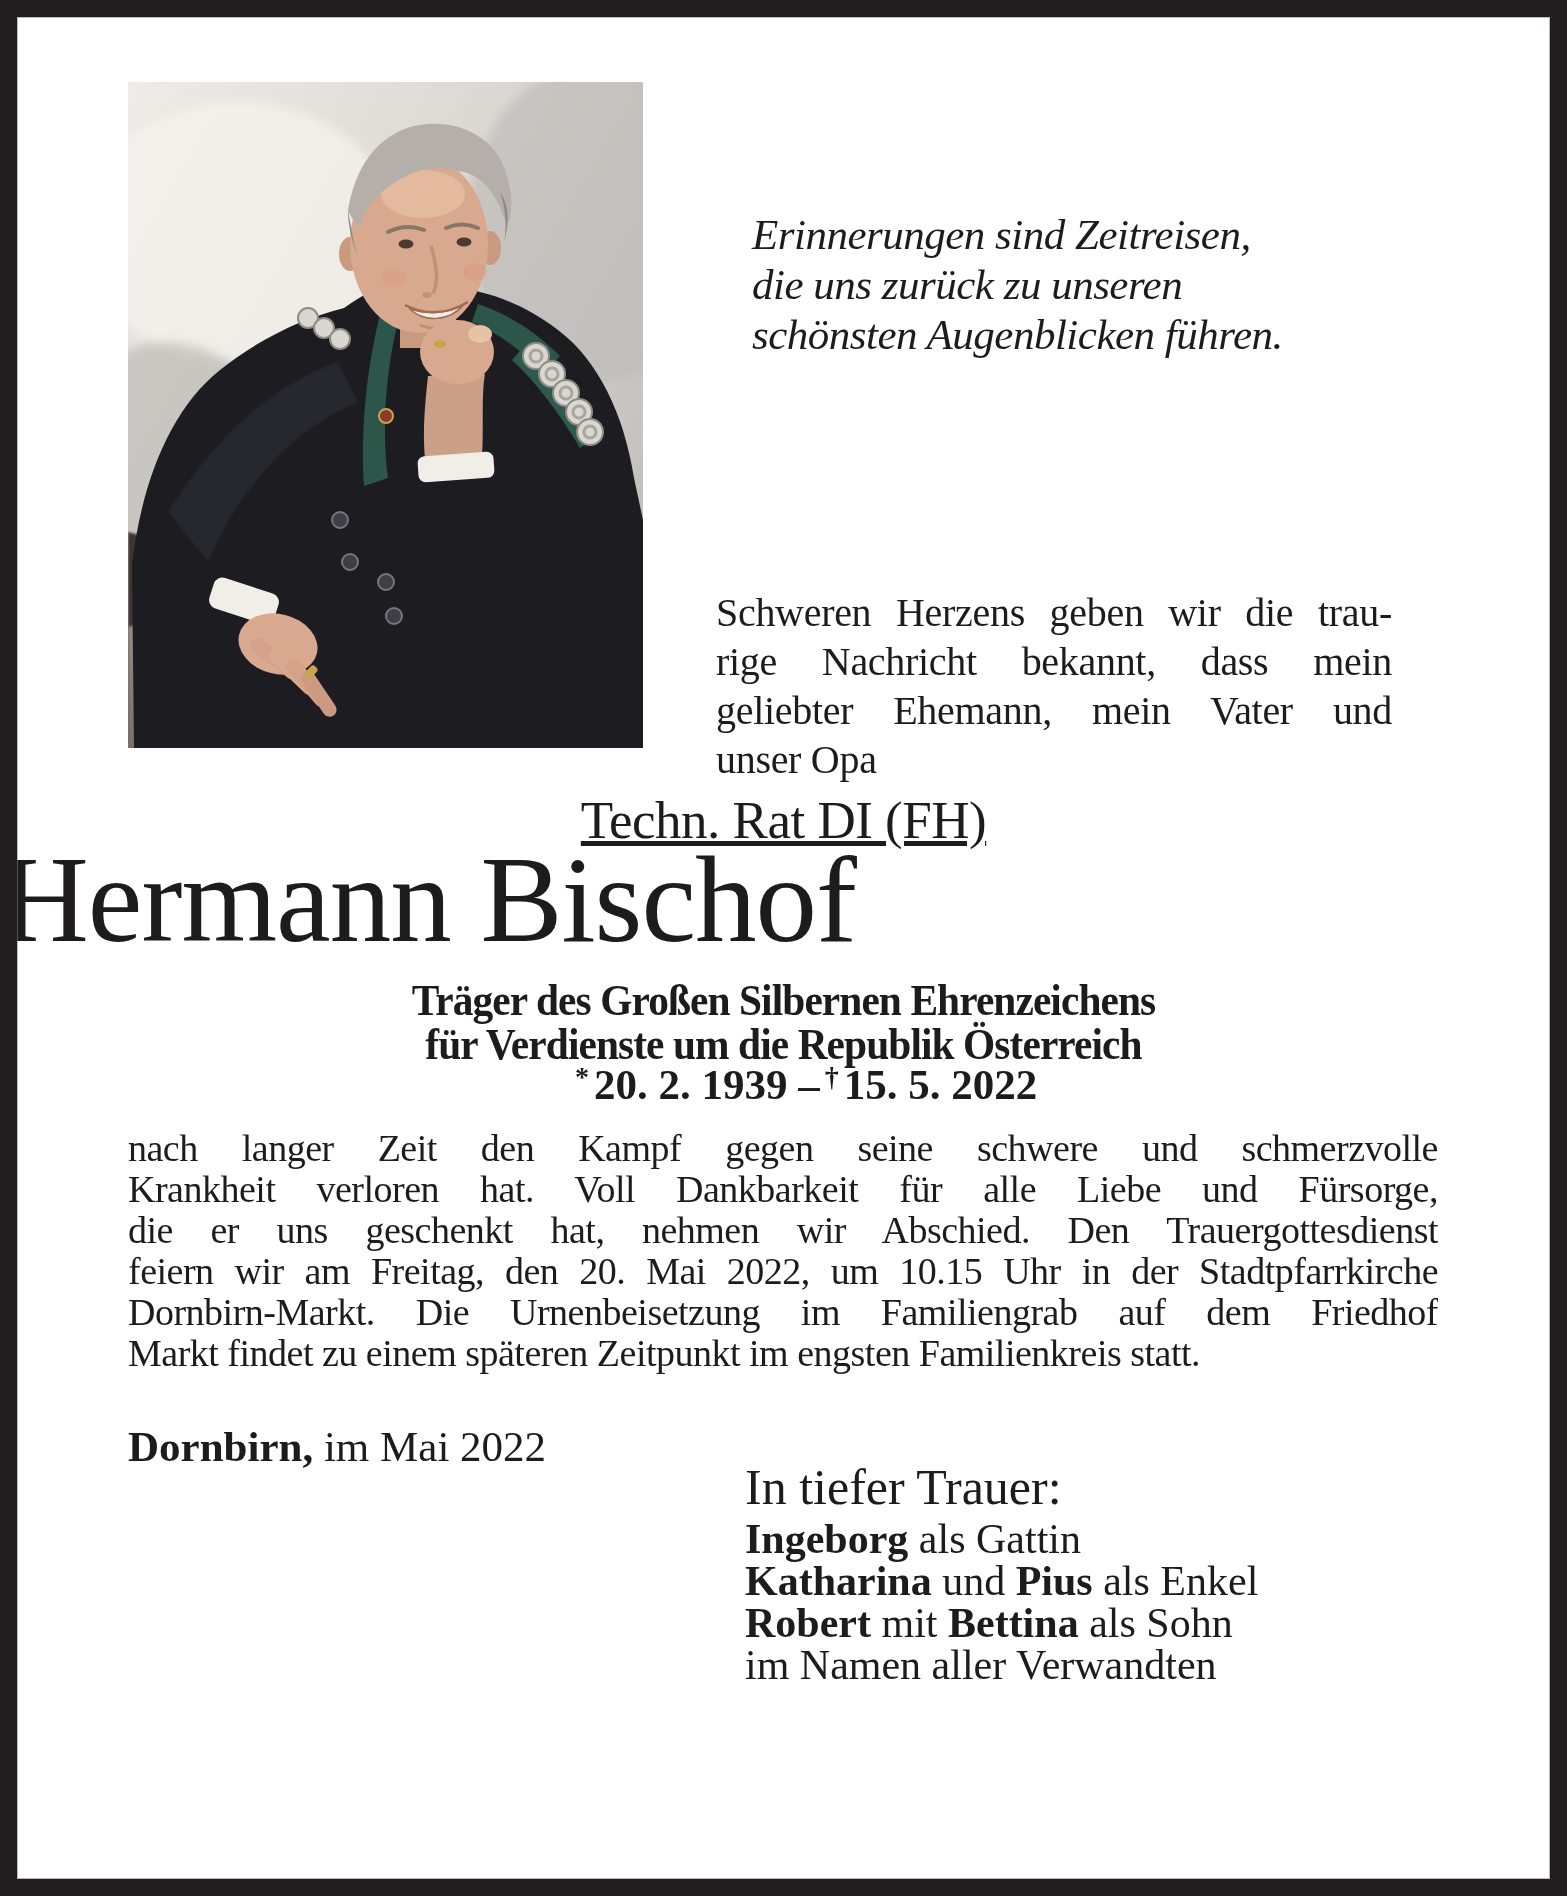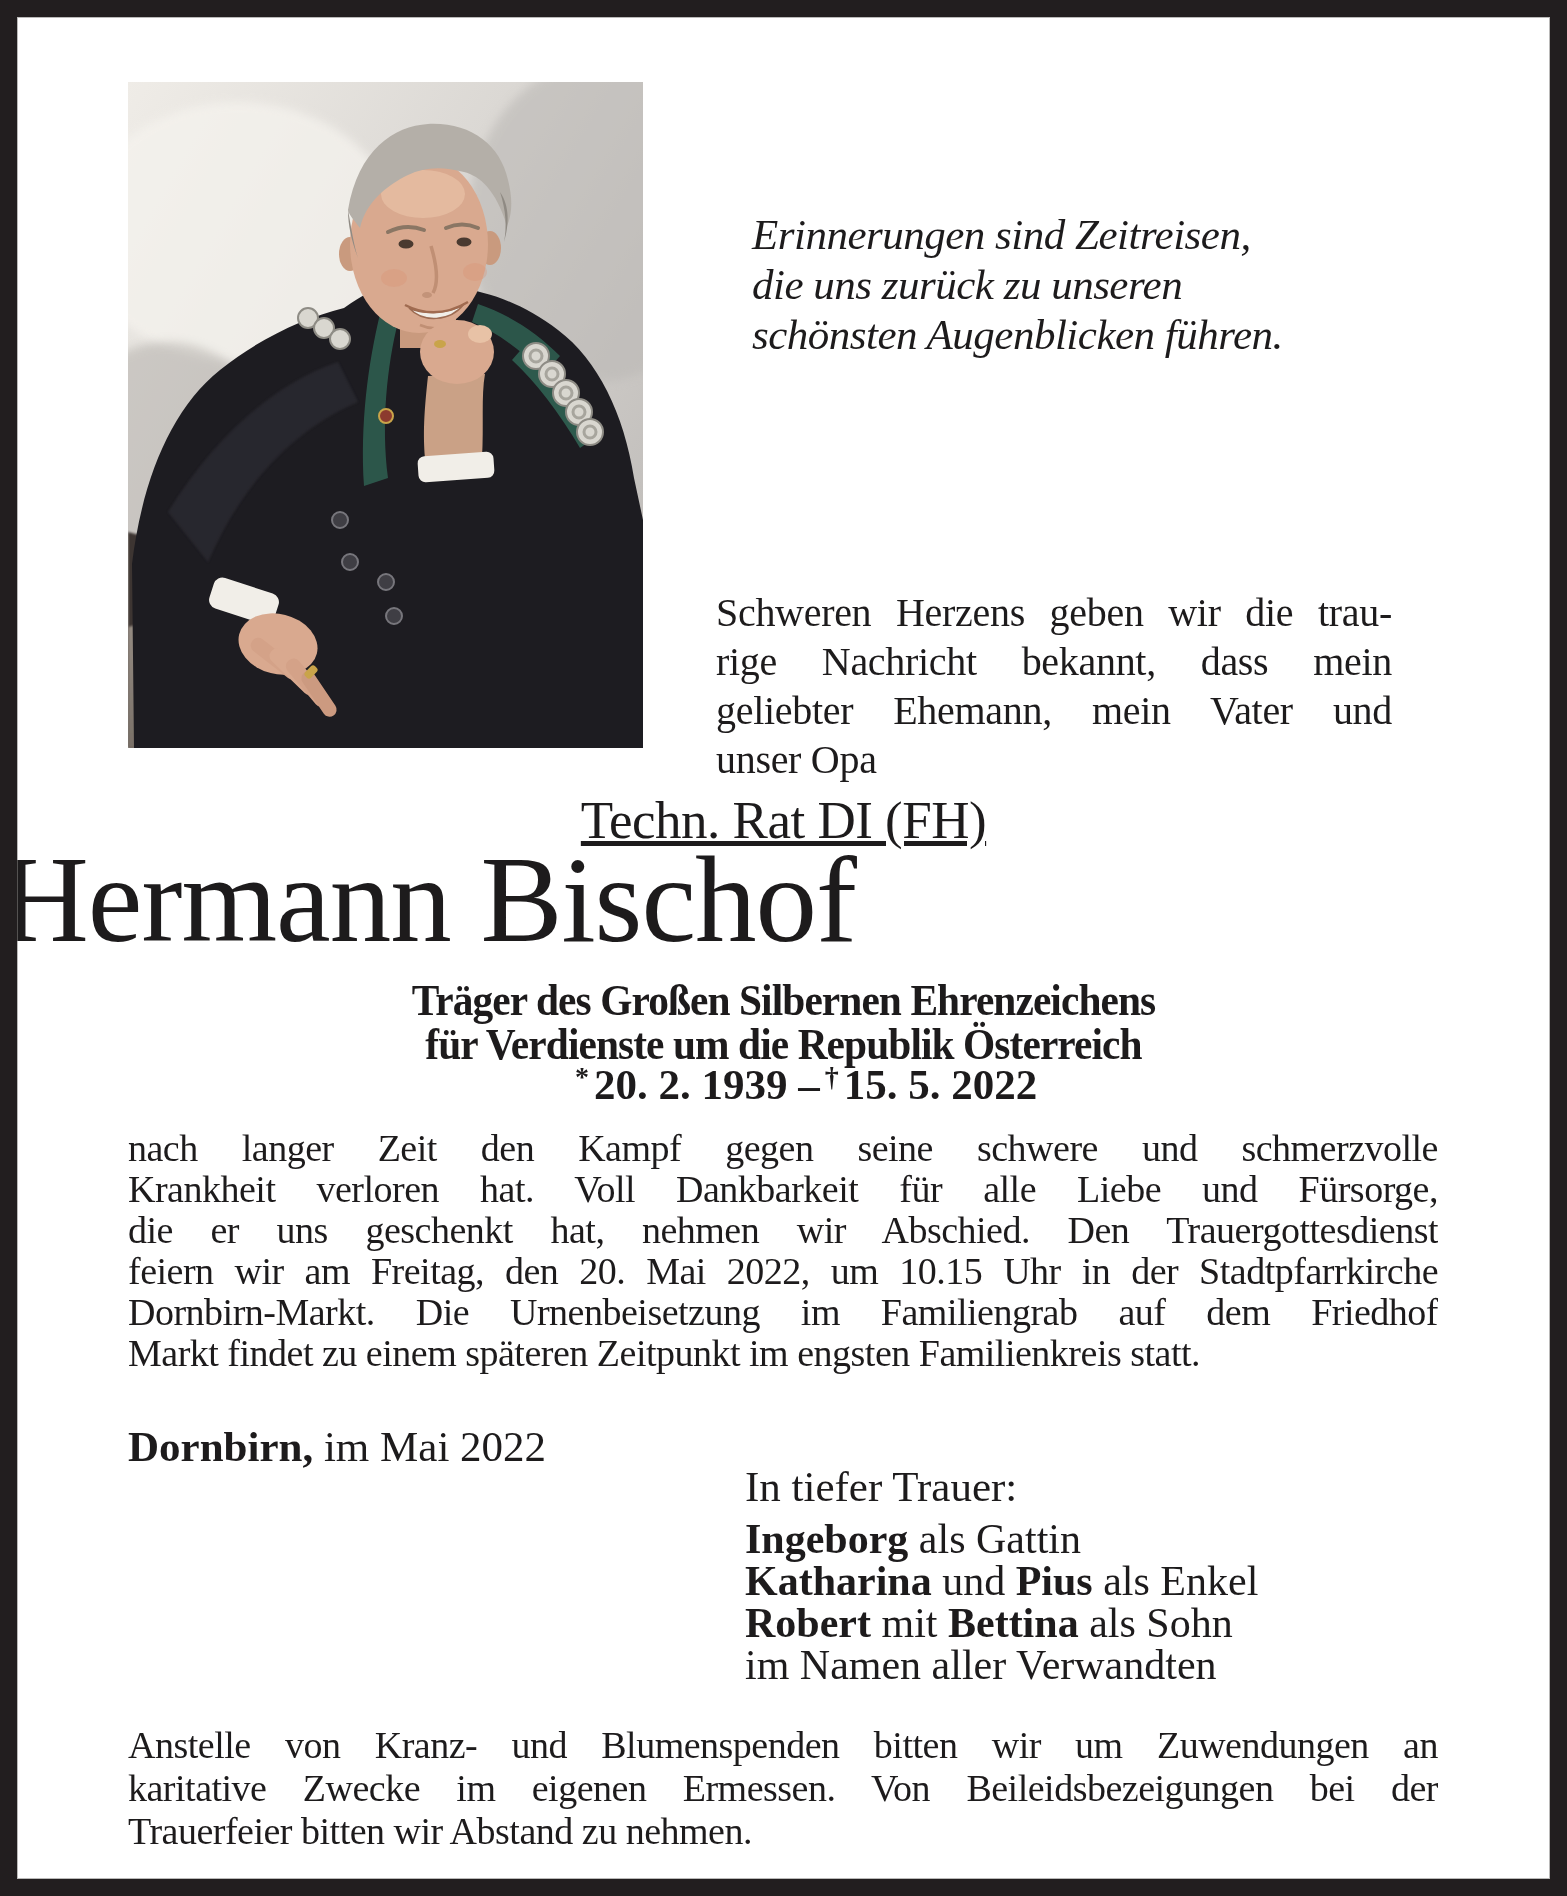--- a/index.html
+++ b/index.html
@@ -48,21 +48,21 @@
   }
   .dates .sym{font-size:28px;position:relative;top:-13px;padding:0 5px;}
 
   .main{
     position:absolute;left:128px;top:1128px;width:1310px;
     font-size:38px;line-height:41px;letter-spacing:-0.5px;
   }
   .main .jline{height:41px;}
 
   .placedate{position:absolute;left:128px;top:1424px;font-size:43px;line-height:46px;}
-  .closing{position:absolute;left:745px;top:1464px;font-size:43px;line-height:46px;}
+  .closing{position:absolute;left:745px;top:1464px;font-size:50px;line-height:46px;}
   .mourners{position:absolute;left:745px;top:1518px;font-size:42px;line-height:42px;}
 
   .farewell{
     position:absolute;left:128px;top:1724px;width:1310px;
     font-size:38px;line-height:43px;letter-spacing:-0.5px;
   }
   .farewell .jline{height:43px;}
   b{font-weight:bold;}
 </style>
 </head>
@@ -218,18 +218,13 @@
   </div>
 
   <div class="closing">In tiefer Trauer:</div>
   <div class="mourners">
     <div><b>Ingeborg</b><span> als Gattin</span></div>
     <div><b>Katharina</b><span> und </span><b>Pius</b><span> als Enkel</span></div>
     <div><b>Robert</b><span> mit </span><b>Bettina</b><span> als Sohn</span></div>
     <div>im Namen aller Verwandten</div>
   </div>
 
-  <div class="farewell">
-    <div class="jline">Anstelle von Kranz- und Blumenspenden bitten wir um Zuwendungen an</div>
-    <div class="jline">karitative Zwecke im eigenen Ermessen. Von Beileidsbezeigungen bei der</div>
-    <div class="jlast">Trauerfeier bitten wir Abstand zu nehmen.</div>
-  </div>
 </div>
 
 </body></html>

